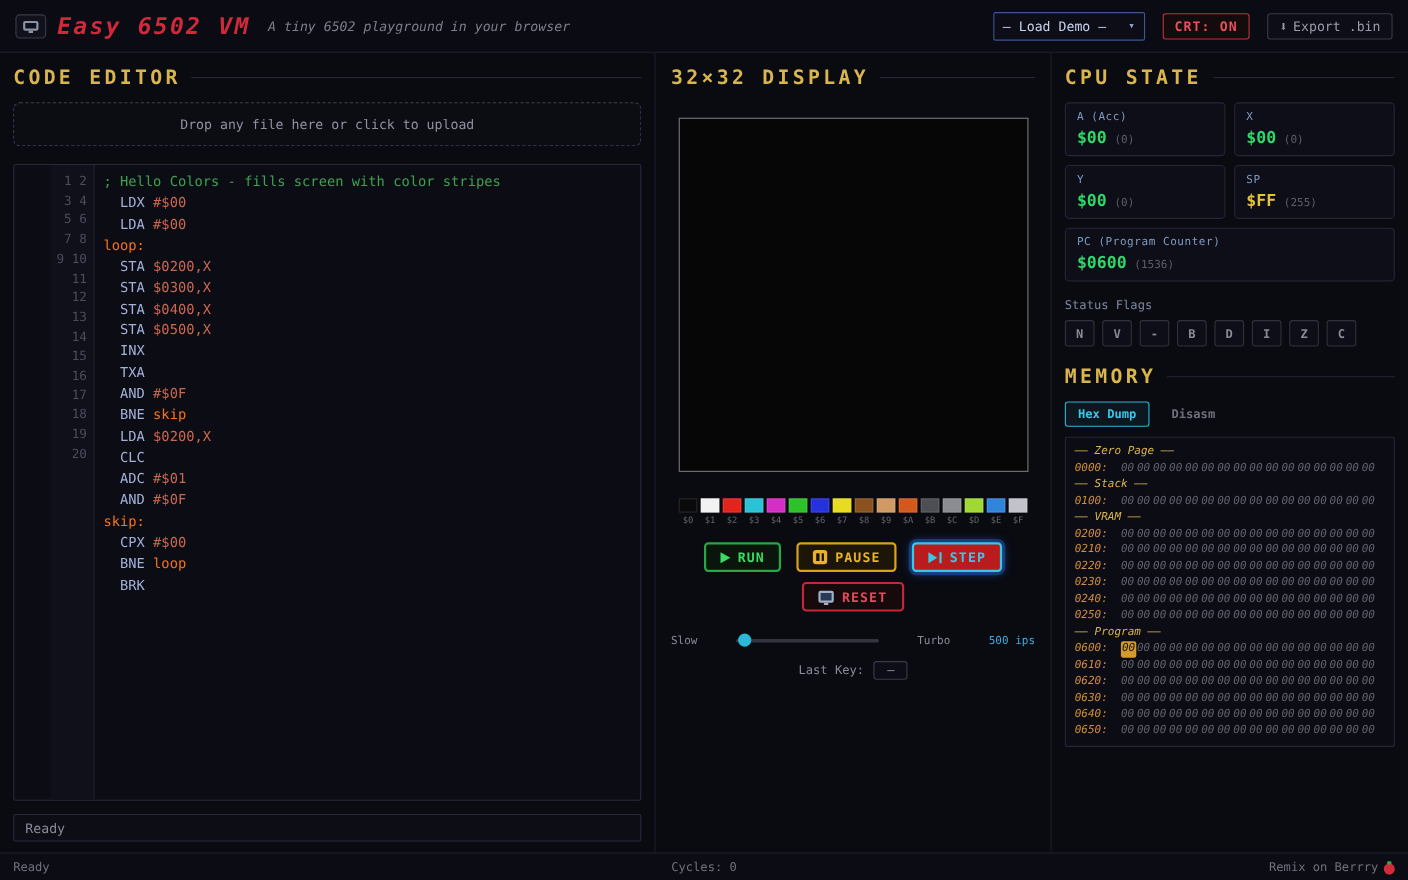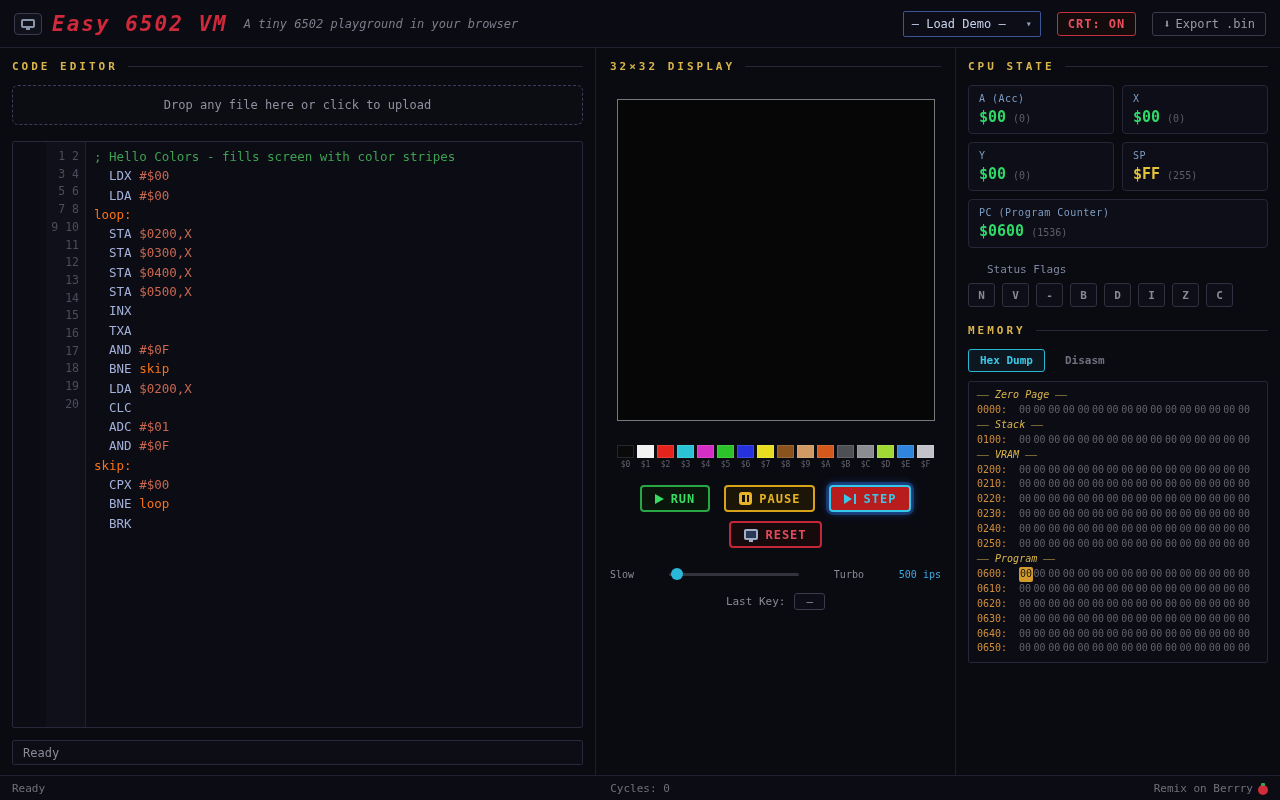--- a/index.html
+++ b/index.html
@@ -63,21 +63,21 @@
   }
 
   
   .main { display: flex; height: 727px; }
   .col-left  { width: 596px; padding: 10px 12px; border-right: 1px solid #1d1d2b; display: flex; flex-direction: column; }
   .col-mid   { width: 360px; padding: 10px 14px; border-right: 1px solid #1d1d2b; }
   .col-right { flex: 1; padding: 10px 12px; }
 
   .section-head {
     display: flex; align-items: center; gap: 10px;
-    font-size: 11px; font-weight: bold; letter-spacing: 3px;
+    font-size: 18px; font-weight: bold; letter-spacing: 3px;
     color: #d9b54c; margin: 2px 0 12px 0; white-space: nowrap;
   }
   .section-head::after { content: ""; flex: 1; height: 1px; background: #26263a; }
 
   
   .dropzone {
     border: 1px dashed #3c3c5c; border-radius: 6px;
     height: 40px; margin-bottom: 16px;
     display: flex; align-items: center; justify-content: center;
     color: #9090a0; font-size: 12px; cursor: pointer;
@@ -163,36 +163,36 @@
   
   .reg-grid { display: grid; grid-template-columns: 1fr 1fr; gap: 8px; }
   .reg-card { background: #0e0e18; border: 1px solid #262638; border-radius: 4px; padding: 7px 10px; }
   .reg-card.wide { grid-column: 1 / 3; }
   .reg-label { font-size: 10px; color: #7d9cc0; letter-spacing: .5px; margin-bottom: 4px; }
   .reg-value { font-size: 15px; font-weight: bold; }
   .reg-value.green  { color: #2fd869; }
   .reg-value.yellow { color: #e3c23c; }
   .reg-dec { font-size: 10px; color: #5e5e6a; margin-left: 7px; font-weight: normal; }
 
-  .flags-label { margin-top: 15px; margin-bottom: 7px; font-size: 11px; color: #7e88a0; margin-left: 19px; }
+  .flags-label { margin-top: 15px; margin-bottom: 7px; font-size: 11px; color: #7e88a0; }
   .flags { display: flex; gap: 7px; }
   .flag { width: 27px; height: 24px; border: 1px solid #30303f; border-radius: 3px;
           background: #0e0e18; color: #8a8a96; font-size: 11px; font-weight: bold;
           display: flex; align-items: center; justify-content: center; }
 
   .memory-head { margin-top: 17px; }
   .tabs { display: flex; gap: 8px; margin-bottom: 9px; }
   .tab { font-size: 11px; font-weight: bold; padding: 4px 11px; border-radius: 3px;
          border: 1px solid transparent; color: #70707e; cursor: pointer; }
   .tab.active { border-color: #2bb6d6; color: #3bc8e8; background: rgba(43,182,214,0.08); }
 
   .mem { border: 1px solid #262638; border-radius: 2px; background: #0c0c15;
          padding: 6px 8px; font-size: 10px; line-height: 14.9px; }
   .mem-section { color: #d9b54c; font-style: italic; }
-  .mem-row { display: flex; }
+  .mem-row { display: flex; font-style: italic; }
   .mem-addr { width: 42px; flex: none; color: #cf8d3a; }
   .mem-bytes span { display: inline-block; width: 14.6px; color: #62626e; }
   .mem-bytes span.hl { background: #d39b2d; color: #141408; border-radius: 2px; width: 14px; text-align: center; margin-right: .6px; }
 
   
   .footer {
     height: 25px; border-top: 1px solid #20202e; background: #0c0c14;
     display: flex; align-items: center; justify-content: space-between;
     padding: 0 12px; font-size: 11px; color: #70707c; position: relative;
   }

